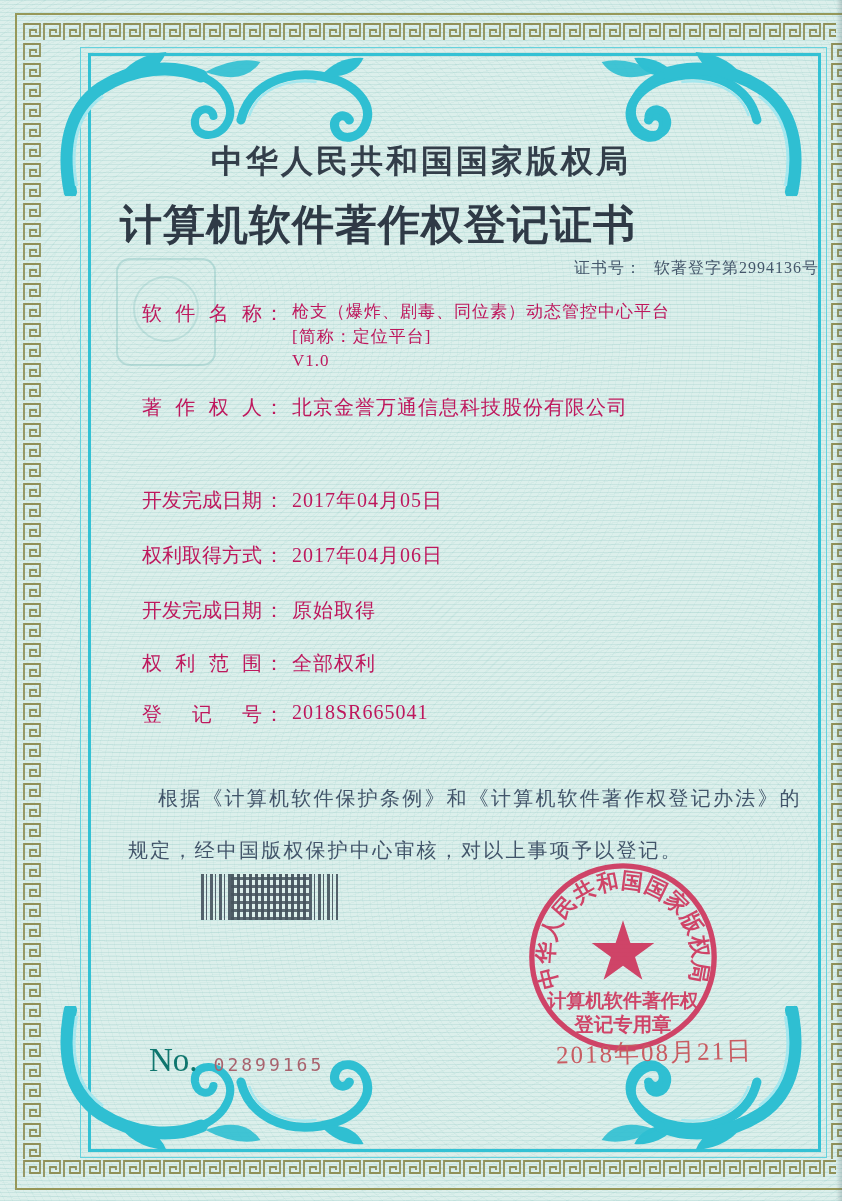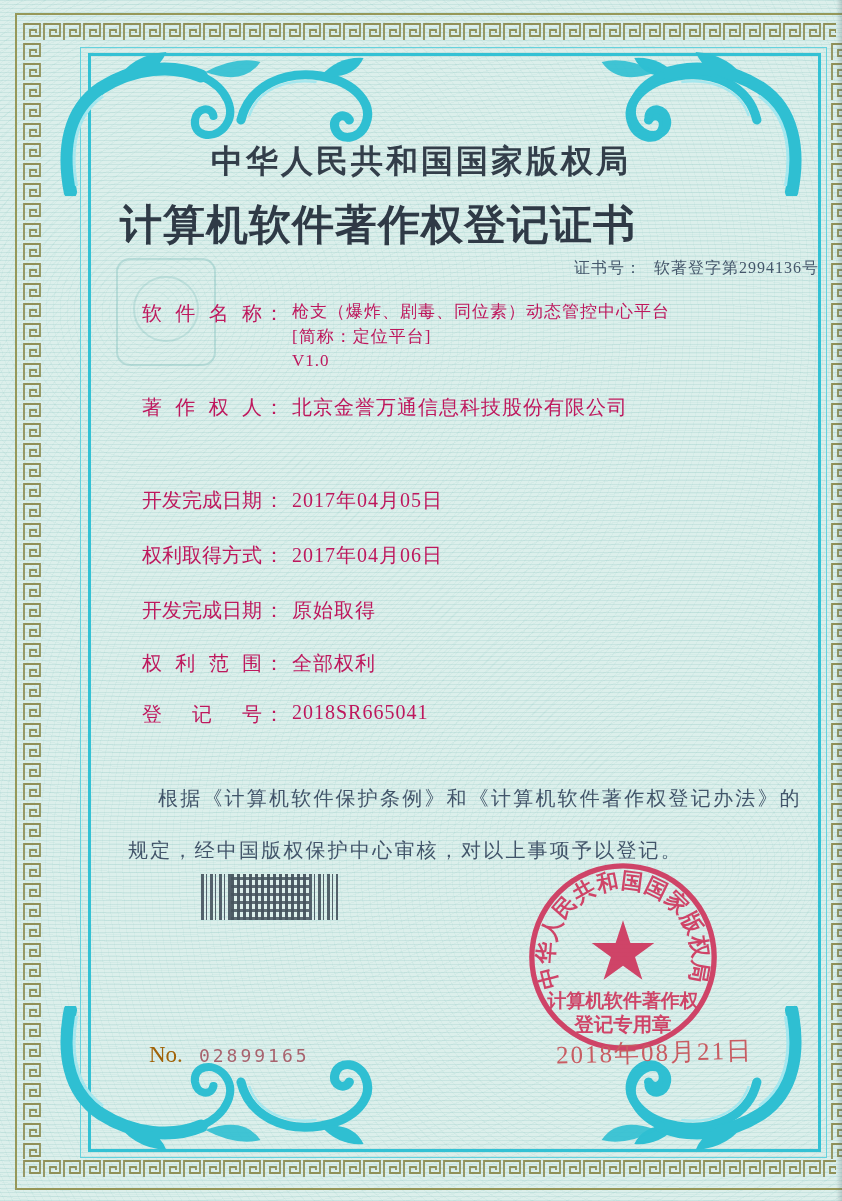--- a/index.html
+++ b/index.html
@@ -46,21 +46,21 @@
       background:repeating-linear-gradient(90deg,#53616b 0 3px,transparent 3px 5px,#53616b 5px 6px,transparent 6px 9px);}
   .bc-mid{position:absolute;left:30px;top:0;width:78px;height:46px;background-color:#dcefeb;
       background-image:
         repeating-linear-gradient(90deg,rgba(70,84,94,.95) 0 3px,transparent 3px 6px),
         repeating-linear-gradient(0deg,rgba(70,84,94,.85) 0 3px,transparent 3px 8px);}
   .stamp{position:absolute;left:526px;top:860px;width:194px;height:194px;opacity:.94;}
   .stamp text{font-family:"Liberation Sans","DejaVu Sans",sans-serif;font-weight:bold;}
   .stamp-date{position:absolute;left:556px;top:1036px;font-size:25px;color:#c85c62;
               letter-spacing:2px;transform:rotate(-1.5deg);white-space:nowrap;}
   .serial{position:absolute;left:149px;top:1042px;white-space:nowrap;}
-  .serial .no{font-size:23px;color:#a16207;}
+  .serial .no{font-size:33px;color:#0f766e;}
   .serial .num{font-family:"DejaVu Sans Mono","Liberation Mono",monospace;font-size:18px;
                color:#a8636e;letter-spacing:3px;margin-left:16px;}
   .scan-edge{position:absolute;right:0;top:0;width:6px;height:100%;
              background:linear-gradient(90deg,transparent,rgba(90,110,115,.28));}
 </style>
 </head>
 <body>
 
 <svg width="0" height="0" style="position:absolute" aria-hidden="true">
   <defs>

